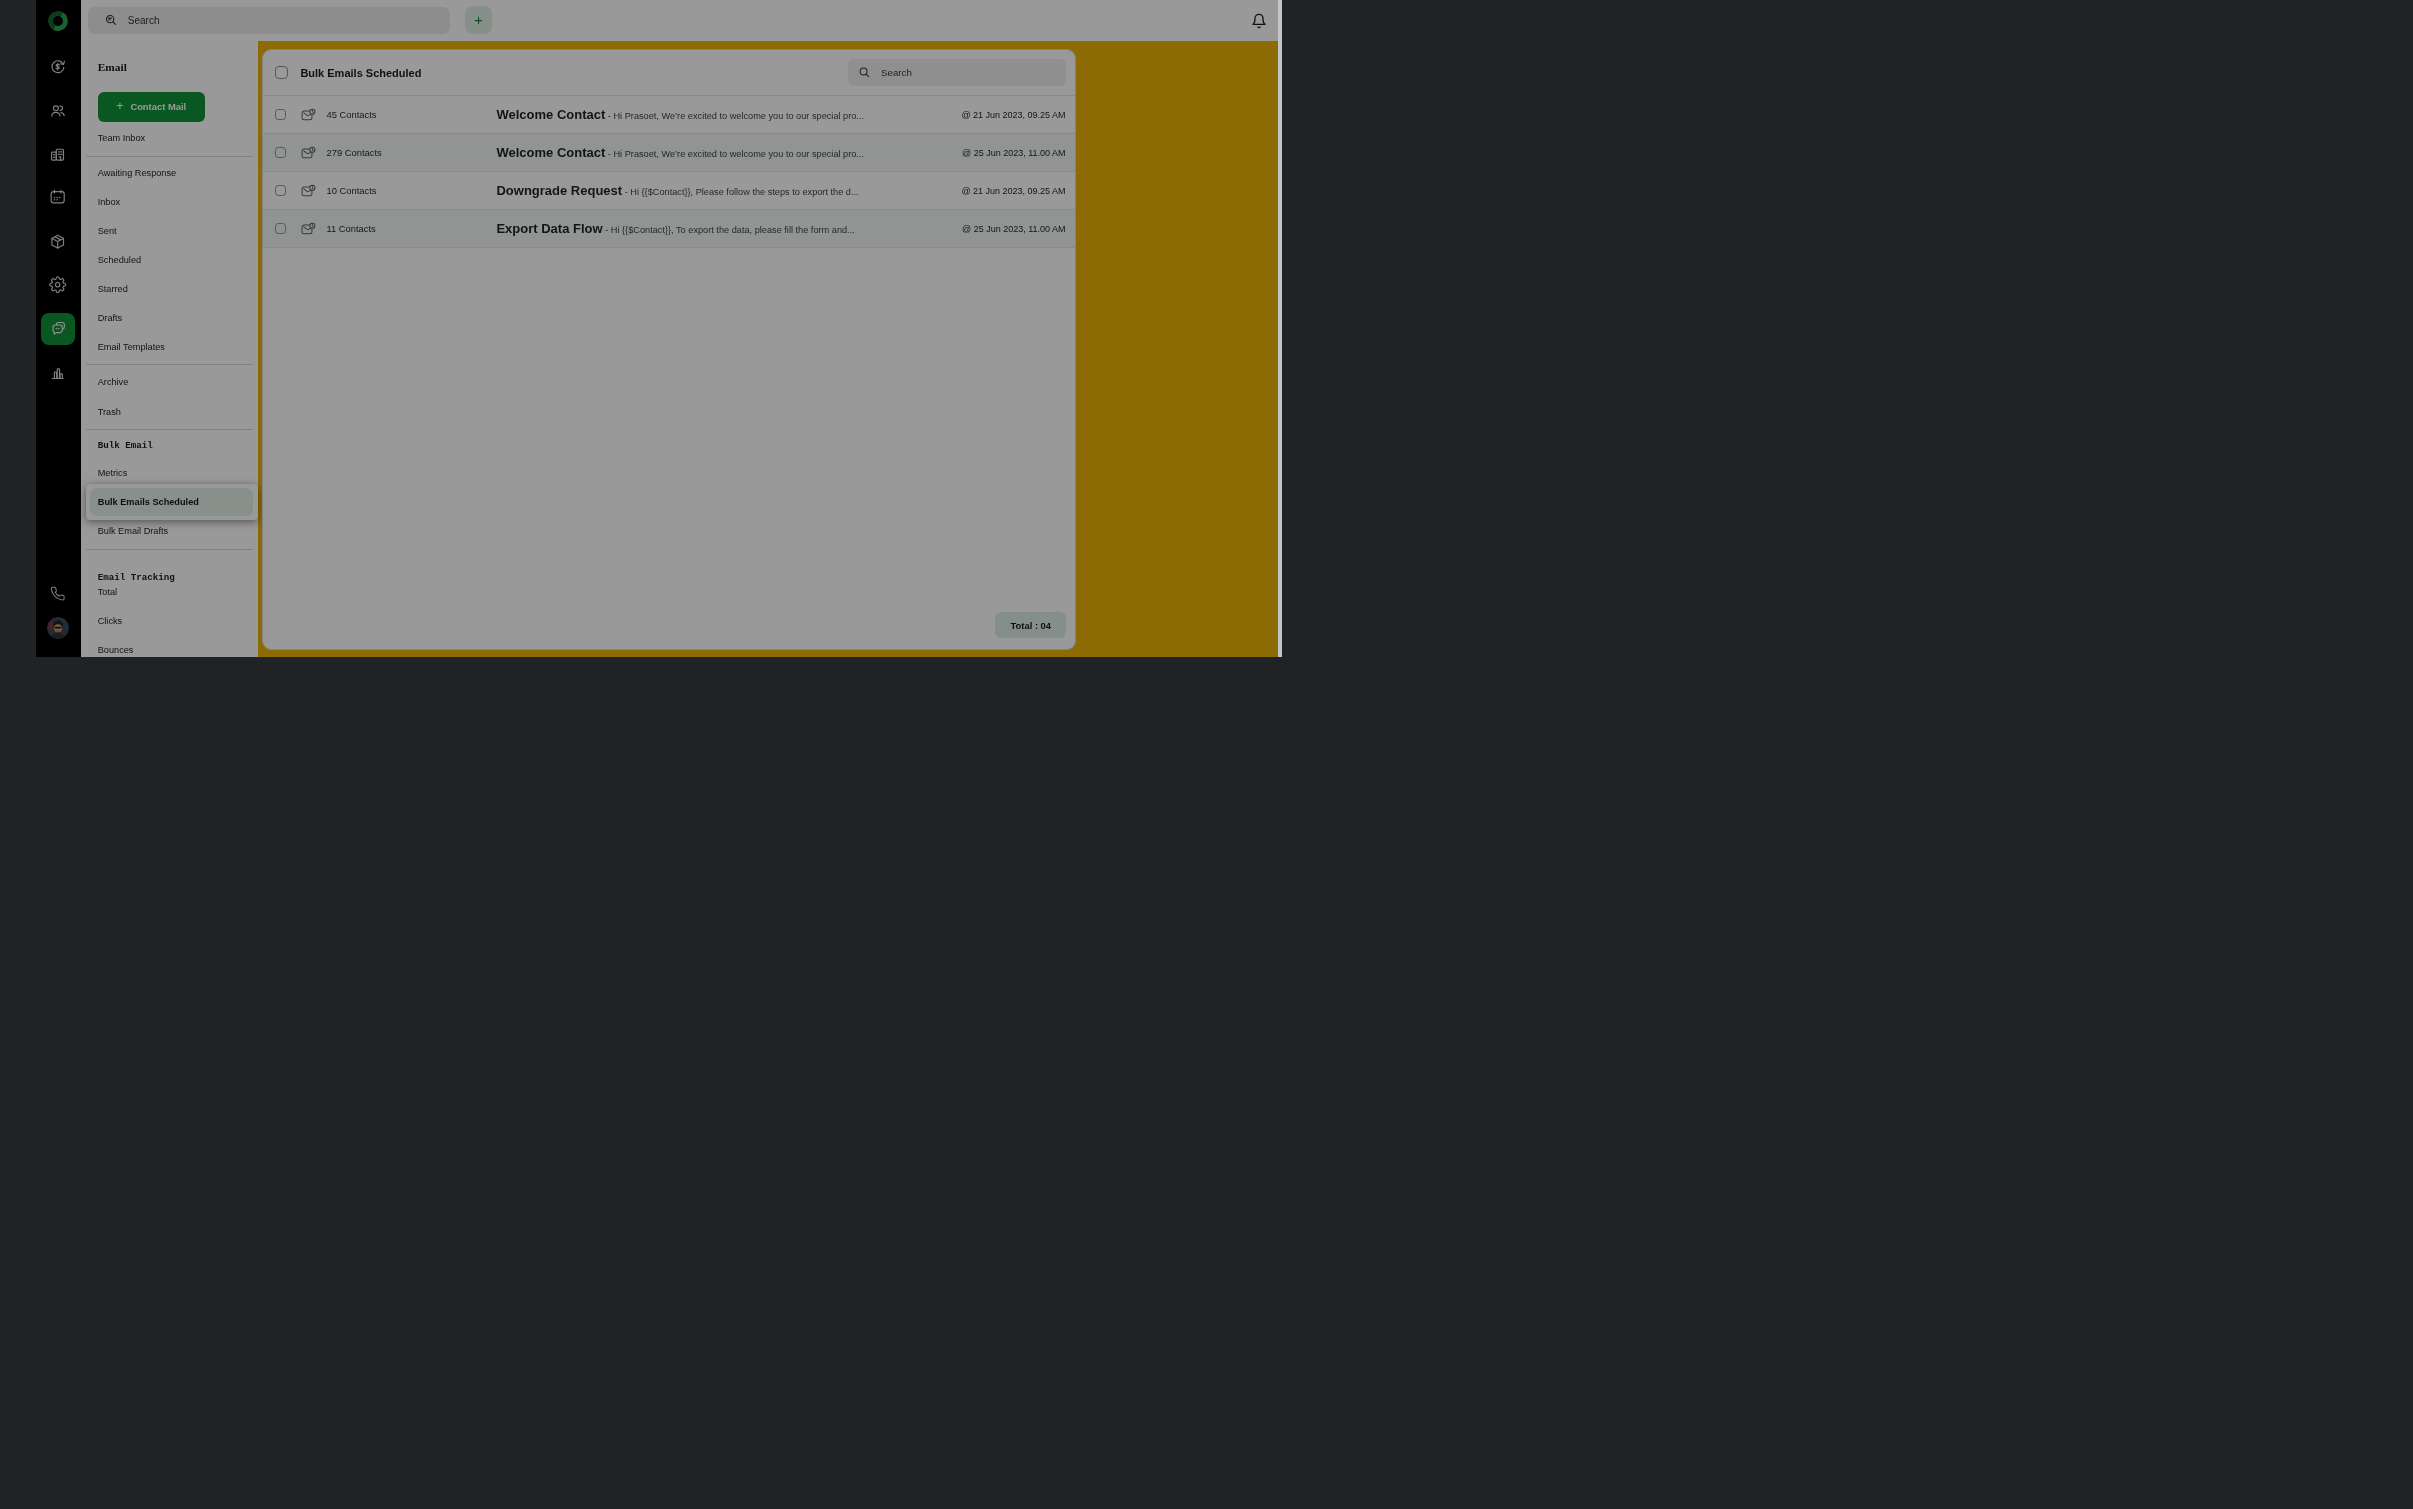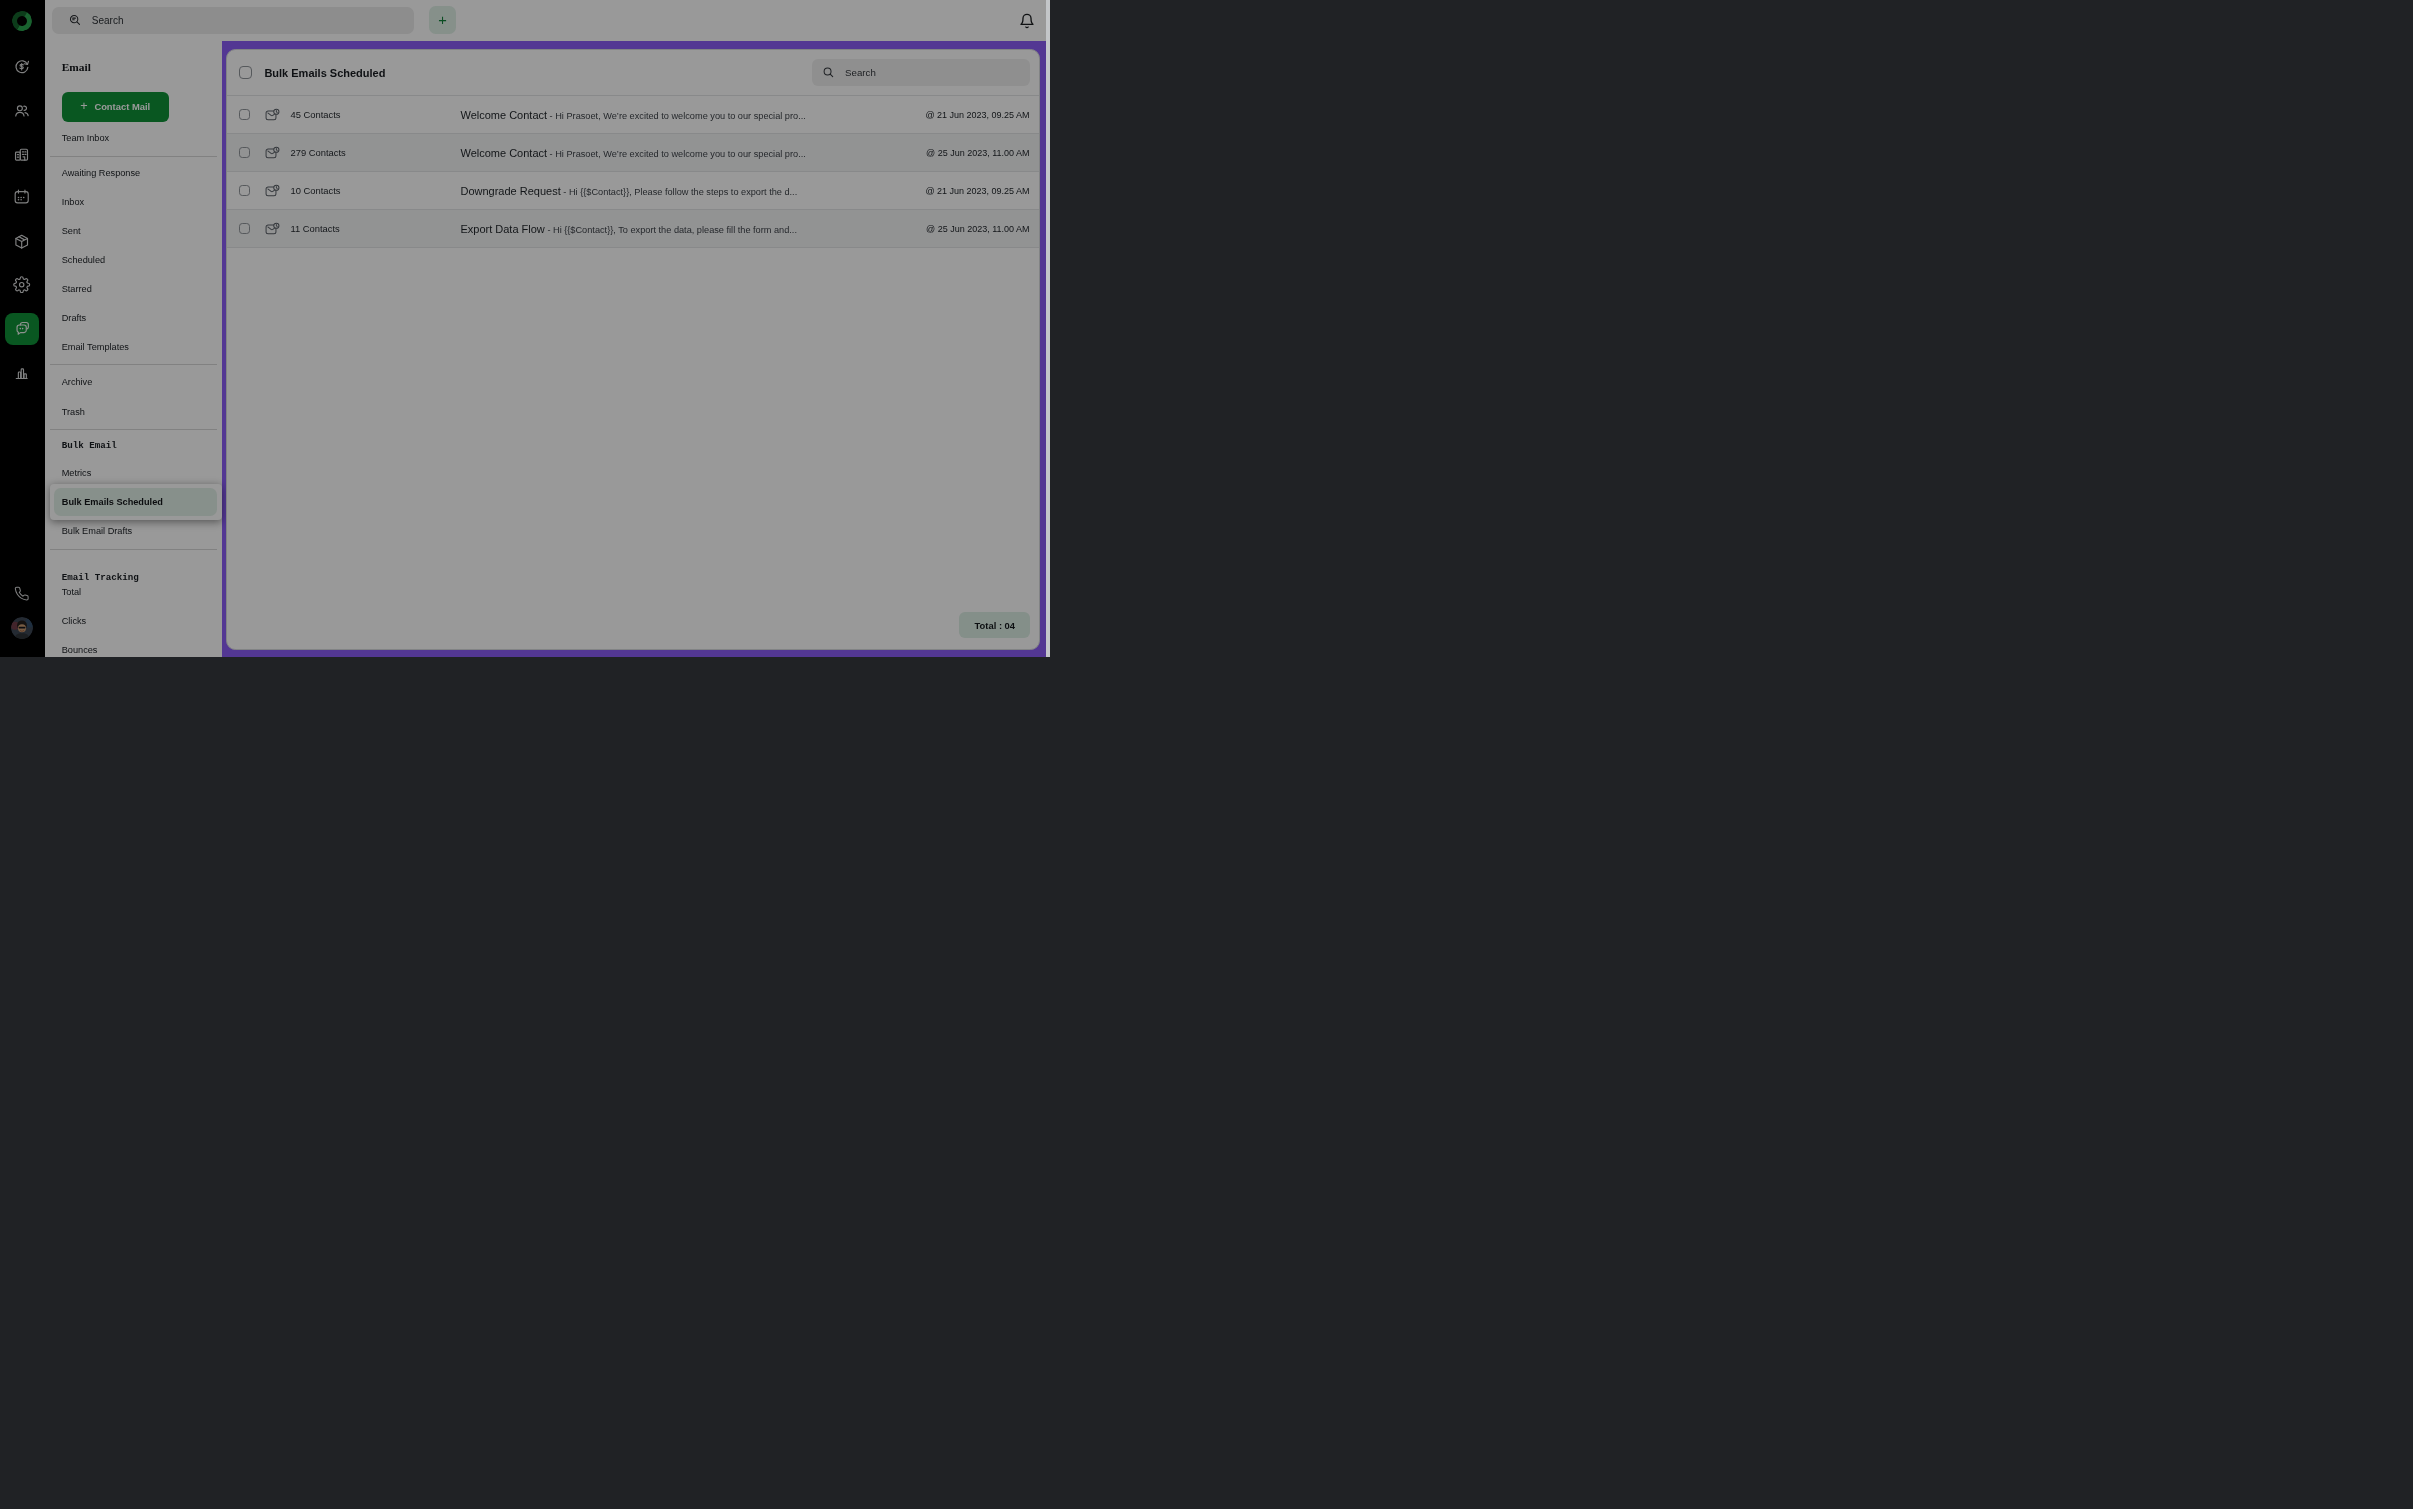--- a/index.html
+++ b/index.html
@@ -1,17 +1,17 @@
 <!DOCTYPE html>
 <html style="font-size:10.7px"><head>
 <meta charset="utf-8">
 <style>
   html,body{margin:0;padding:0;background:#202225;}
-  #app{position:relative;width:1050px;height:657px;overflow:hidden;
-       font-family:"Liberation Sans","DejaVu Sans",sans-serif;background:#8b5cf6;}
+  #app{position:relative;width:1246px;height:657px;overflow:hidden;
+       font-family:"Liberation Sans","DejaVu Sans",sans-serif;background:#eab308;margin-left:36px;}
   
   .rail{position:absolute;left:0;top:0;width:45px;height:657px;background:#000;z-index:2;}
   .logo{position:absolute;left:12px;top:11.4px;width:20px;height:20px;border-radius:50%;
         box-sizing:border-box;border:5.4px solid #15652c;border-bottom-color:#2ba34f;
         border-right-color:#2ba34f;transform:rotate(-15deg);}
   .rail-ic{position:absolute;left:8.7px;width:27px;height:27px;display:flex;
            align-items:center;justify-content:center;}
   .rail-ic svg{stroke:#d6d7d8;fill:none;stroke-width:1.6;stroke-linecap:round;stroke-linejoin:round;}
   .rail-active{position:absolute;left:5.4px;top:313px;width:34px;height:31.5px;border-radius:8px;
                background:#0f9138;display:flex;align-items:center;justify-content:center;}
@@ -64,21 +64,21 @@
   .psearch input::placeholder{color:#33373c;opacity:1;}
   .rowlist{display:flex;flex-direction:column;}
   .mrow{height:38px;display:flex;align-items:center;border-bottom:0.7px solid #e3e4e6;
         box-sizing:border-box;cursor:pointer;background:#fff;}
   .mrow:nth-child(even){background:#f4f5f6;}
   .mrow .cb{width:11.4px;height:11.4px;margin-left:12px;border-width:1px;border-radius:3.3px;}
   .sched-ic{flex:none;margin-left:14.7px;width:14.7px;height:13.4px;}
   .sched-ic svg{stroke:#595f66;stroke-width:1.5;fill:none;stroke-linecap:round;stroke-linejoin:round;}
   .mcount{margin-left:10.7px;width:154px;font-size:9.4px;color:#272c31;}
   .msub{flex:1;margin-left:16px;white-space:nowrap;overflow:hidden;font-size:9.2px;color:#3f444a;}
-  .msub b{font-weight:400;font-size:11px;color:#1f2428;}
+  .msub b{font-weight:700;font-size:13px;color:#1f2428;}
   .mtime{flex:none;margin-left:12px;padding-right:9.4px;font-size:9px;color:#23282d;white-space:nowrap;}
   .total{position:absolute;right:8.7px;bottom:10.7px;width:71px;height:26px;border-radius:6px;
          background:#dceee4;display:flex;align-items:center;justify-content:center;
          font-size:9.4px;font-weight:700;color:#15191d;}
   
   .overlay{position:absolute;inset:0;background:rgba(0,0,0,.40);z-index:50;pointer-events:none;}
   .scrollbar{position:absolute;right:0;top:0;width:4px;height:657px;background:#c3c6c9;z-index:70;cursor:pointer;}
 </style>
 </head>
 <body>

